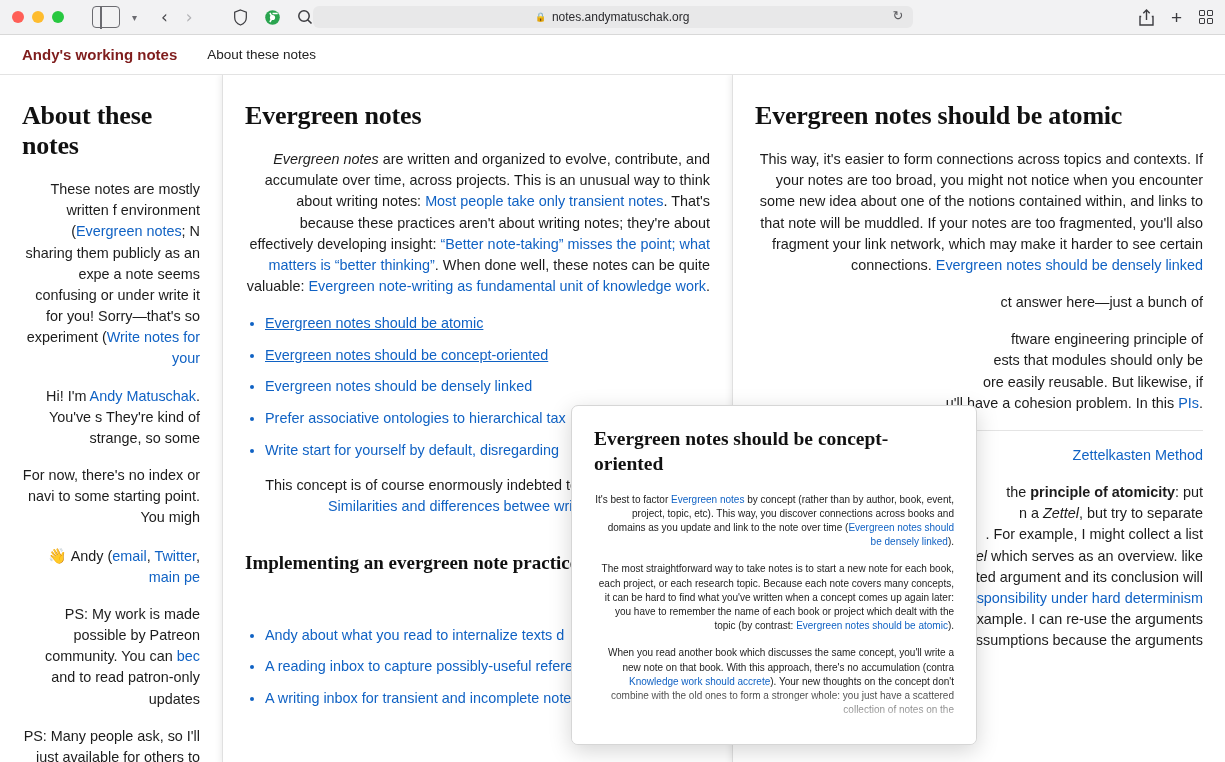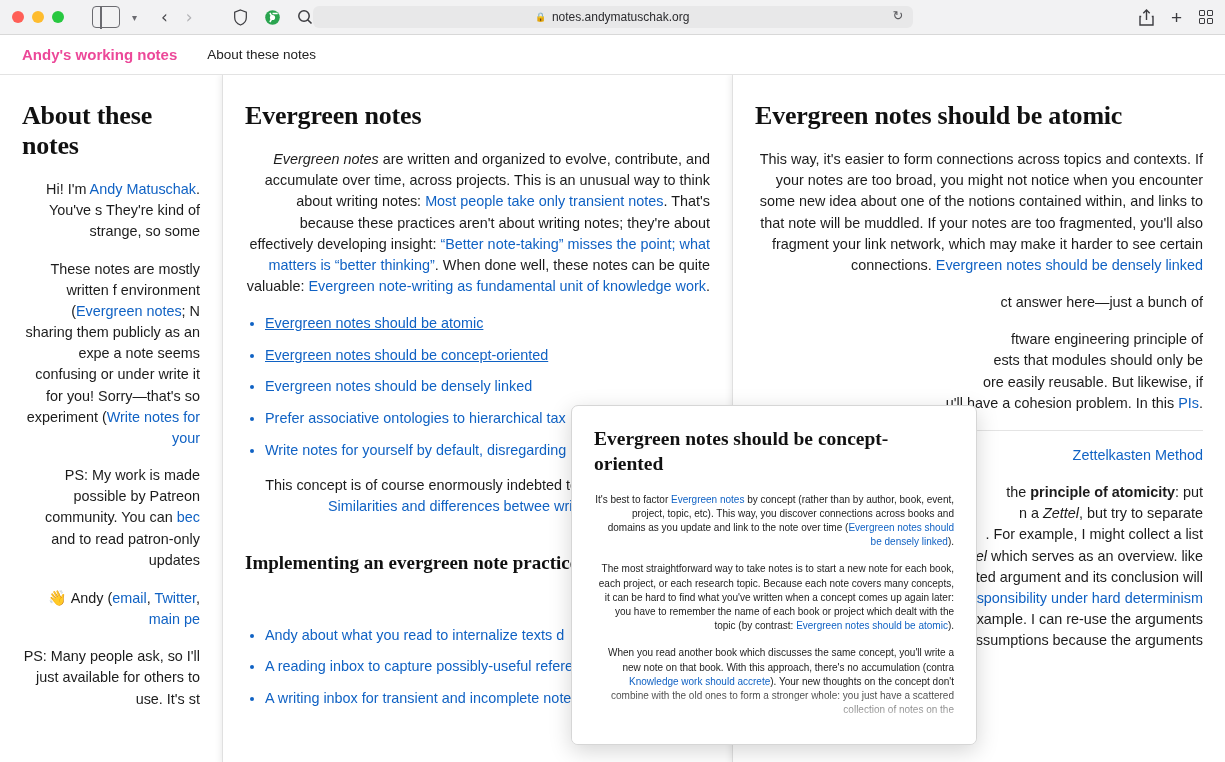--- a/index.html
+++ b/index.html
@@ -43,21 +43,21 @@
     margin-left:auto;display:flex;align-items:center;gap:17px;color:#3c3c40;font-size:15px;
   }
   .shield{width:15px;height:17px;}
   .grid-icon{display:grid;grid-template-columns:6px 6px;grid-template-rows:6px 6px;gap:2px;}
   .grid-icon i{display:block;border:1.3px solid #3c3c40;border-radius:1px;}
   
   .site-header{
     height:39px;border-bottom:1px solid #e3e3e3;background:#fff;
     display:flex;align-items:center;padding:0 22px;gap:30px;
   }
-  .site-title{font-size:15px;font-weight:bold;color:#ec4899;}
+  .site-title{font-size:15px;font-weight:bold;color:#7f1d1d;}
   .site-link{font-size:13.5px;color:#222;}
   
   .stage{position:relative;height:689px;background:#fff;overflow:hidden;}
   .col{
     position:absolute;top:0;bottom:0;background:#fff;
     padding:0 22px;box-sizing:border-box;overflow:hidden;
   }
   .col.c1{left:0;width:222px;}
   .col.c2{left:222px;width:510px;border-left:1px solid #e0e0e0;
           box-shadow:-2px 0 6px rgba(0,0,0,.07);}
@@ -166,57 +166,61 @@
 <div class="site-header">
   <span class="site-title">Andy's working notes</span>
   <a class="site-link">About these notes</a>
 </div>
 
 <div class="stage">
 
   <div class="col c1">
     <h1 class="title">About these notes</h1>
     <p>
-      <span>Hi! I'm </span><a>Andy Matuschak</a><span>. You've s</span>
-      <span>They're kind of strange, so some</span>
-    </p>
-    <p>
       <span>These notes are mostly written f</span>
       <span>environment (</span><a>Evergreen notes</a><span>; N</span>
       <span>sharing them publicly as an expe</span>
       <span>a note seems confusing or under</span>
       <span>write it for you! Sorry—that's so</span>
       <span>experiment (</span><a>Write notes for your</a>
     </p>
     <p>
+      <span>Hi! I'm </span><a>Andy Matuschak</a><span>. You've s</span>
+      <span>They're kind of strange, so some</span>
+    </p>
+    <p>
+      <span>For now, there's no index or navi</span>
+      <span>to some starting point. You migh</span>
+    </p>
+    <p>
+      <span class="wave">👋</span><span> Andy (</span><a>email</a><span>, </span><a>Twitter</a><span>, </span><a>main pe</a>
+    </p>
+    <p>
       <span>PS: My work is made possible by</span>
       <span>Patreon community. You can </span><a>bec</a>
       <span>and to read patron-only updates</span>
-    </p>
-    <p>
-      <span class="wave">👋</span><span> Andy (</span><a>email</a><span>, </span><a>Twitter</a><span>, </span><a>main pe</a>
     </p>
     <p>
       <span>PS: Many people ask, so I'll just </span>
       <span>available for others to use. It's st</span>
       
     </p>
   </div>
 
   <div class="col c2">
     <h1 class="title">Evergreen notes</h1>
     <p>
       <em>Evergreen notes</em><span> are written and organized to evolve, contribute, and accumulate over time, across projects. This is an unusual way to think about writing notes: </span><a>Most people take only transient notes</a><span>. That's because these practices aren't about writing notes; they're about effectively developing insight: </span><a>“Better note-taking” misses the point; what matters is “better thinking”</a><span>. When done well, these notes can be quite valuable: </span><a>Evergreen note-writing as fundamental unit of knowledge work</a><span>.</span>
     </p>
     <ul>
       <li><a class="ul">Evergreen notes should be atomic</a></li>
       <li><a class="ul">Evergreen notes should be concept-oriented</a></li>
       <li><a>Evergreen notes should be densely linked</a></li>
       <li><a>Prefer associative ontologies to hierarchical tax</a></li>
-      <li><a>Write notes for yourself by default, disregarding</a></li>
+      <li><a>Write start for yourself by default, disregarding</a></li>
     </ul>
     <p>
       <span>This concept is of course enormously indebted to th</span>
       <a>Zettelkasten</a><span>. See </span><a>Similarities and differences betwee</a>
       <a>writing and Zettelkasten</a><span>.</span>
     </p>
     <h2 class="subtitle">Implementing an evergreen note practice</h2>
     <p>See:</p>
     <ul>
       <li><a>Andy about what you read to internalize texts d</a></li>

